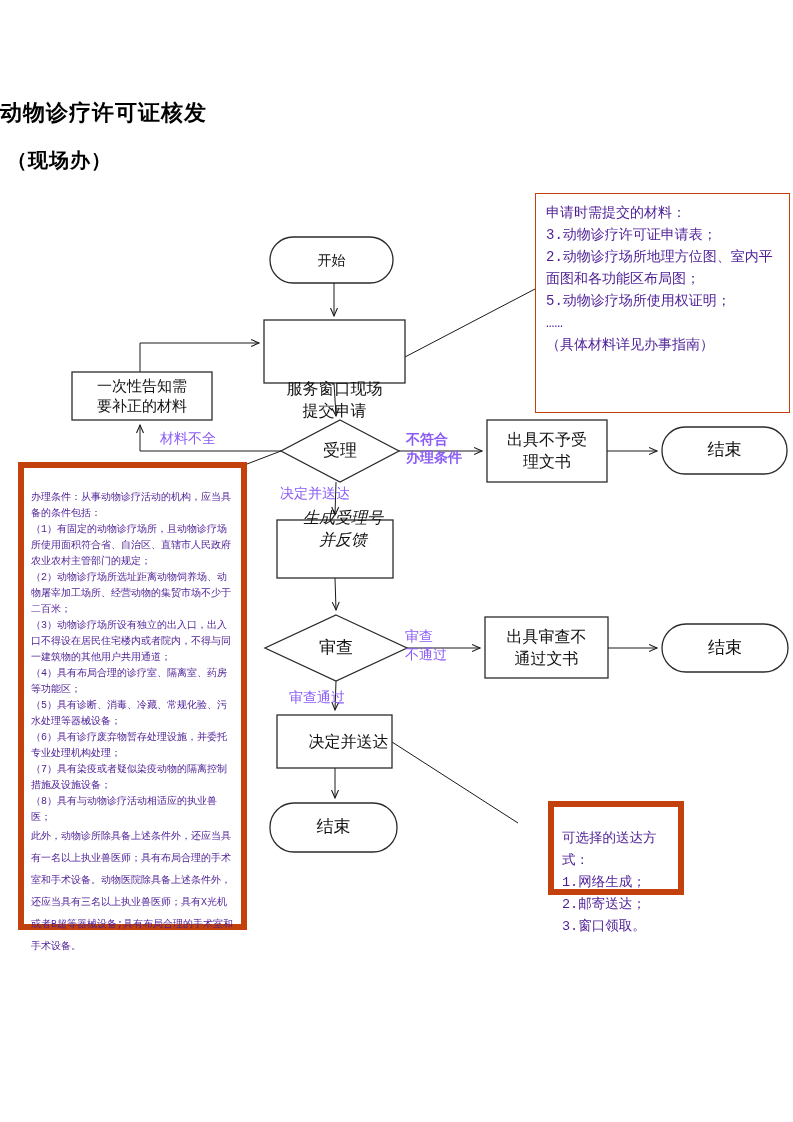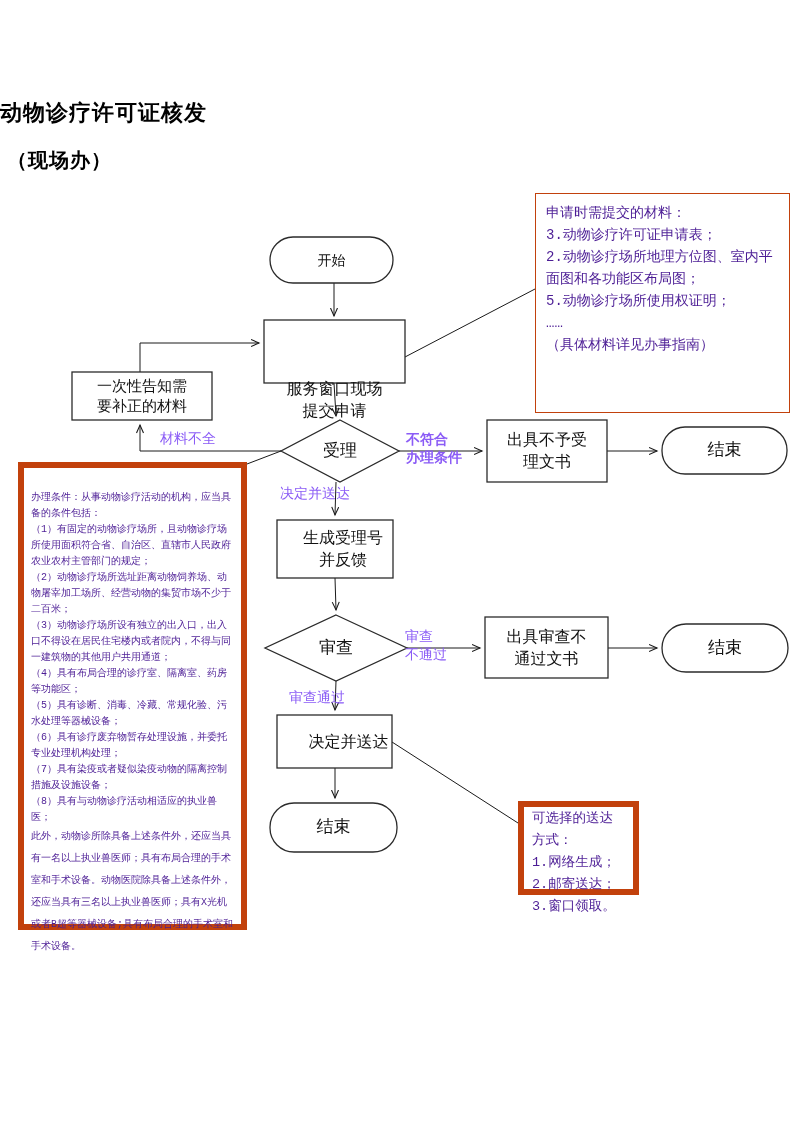--- a/index.html
+++ b/index.html
@@ -32,22 +32,22 @@
   }
   .note-box {
     position: absolute; border: 6px solid #c2410c; background: #ffffff;
     color: #4c1d95;
     font-family: Liberation Mono, monospace;
   }
   .note-box.materials { left: 535px; top: 193px; width: 255px; height: 220px;
     padding: 8px 10px; font-size: 14px; line-height: 22px; border-width: 1px; }
   .note-box.conditions { left: 18px; top: 462px; width: 229px; height: 468px;
     padding: 22px 7px; font-size: 10px; line-height: 16px; }
-  .note-box.delivery { left: 518px; top: 801px; width: 121px; height: 94px;
-    padding: 1px 8px; font-size: 13.5px; line-height: 22px; }
+  .note-box.delivery { left: 548px; top: 801px; width: 136px; height: 94px;
+    padding: 21px 8px; font-size: 13.5px; line-height: 22px; }
   .note-box .spread { line-height: 22px; }
 </style>
 </head>
 <body>
 
 <div class="page">
 
   <div class="title">动物诊疗许可证核发</div>
   <div class="subtitle">（现场办）</div>
 
@@ -109,21 +109,21 @@
 
   <div class="node-label" style="left:270px;top:237px;width:123px;height:46px;font-size:14px;">开始</div>
   <div class="node-label" style="left:264px;top:320px;width:141px;height:63px;margin-top:48px;">服务窗口现场
 提交申请</div>
   <div class="node-label" style="left:72px;top:372px;width:140px;height:48px;font-size:15px;">一次性告知需
 要补正的材料</div>
   <div class="node-label" style="left:281px;top:420px;width:118px;height:62px;font-size:17px;">受理</div>
   <div class="node-label" style="left:487px;top:420px;width:120px;height:62px;">出具不予受
 理文书</div>
   <div class="node-label" style="left:662px;top:427px;width:125px;height:47px;font-size:17px;">结束</div>
-  <div class="node-label" style="left:277px;top:520px;width:132px;height:58px;">生成受理号
+  <div class="node-label" style="left:277px;top:500px;width:132px;height:58px;font-style:italic;">生成受理号
 并反馈</div>
   <div class="node-label" style="left:265px;top:615px;width:142px;height:66px;font-size:17px;">审查</div>
   <div class="node-label" style="left:485px;top:617px;width:123px;height:61px;border-radius:18px;">出具审查不
 通过文书</div>
   <div class="node-label" style="left:662px;top:624px;width:126px;height:48px;font-size:17px;">结束</div>
   <div class="node-label" style="left:277px;top:715px;width:115px;height:53px;padding-left:28px;">决定并送达</div>
   <div class="node-label" style="left:270px;top:803px;width:127px;height:49px;font-size:17px;">结束</div>
 
   <div class="edge-label" style="left:160px;top:429px;width:90px;">材料不全</div>
   <div class="edge-label" style="left:406px;top:430px;width:80px;font-weight:bold;">不符合

